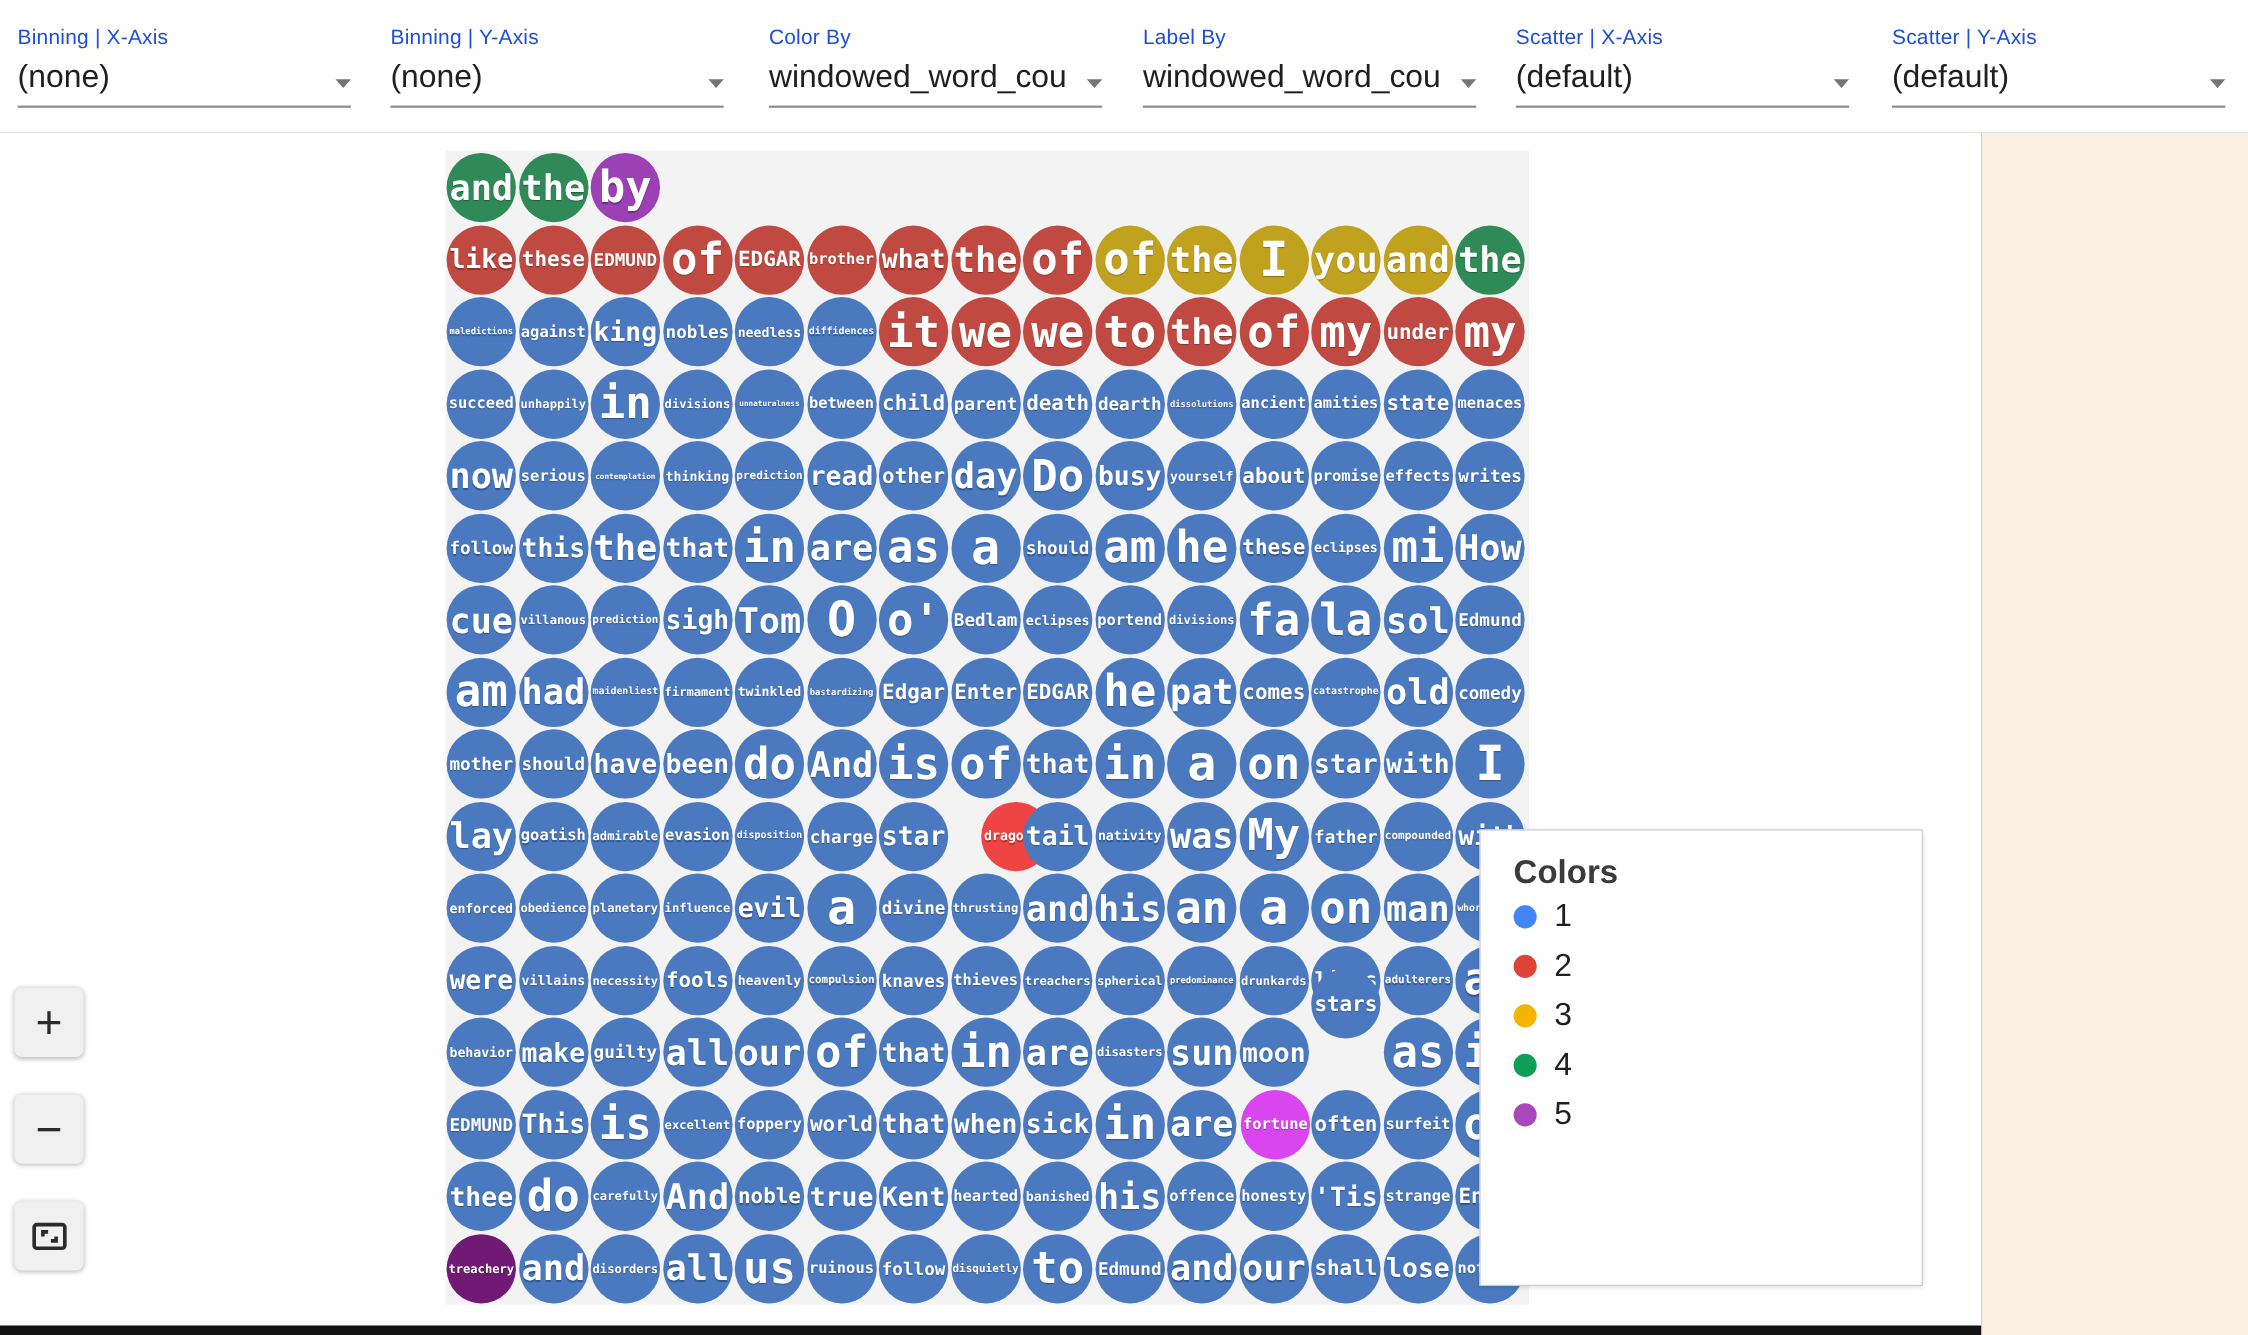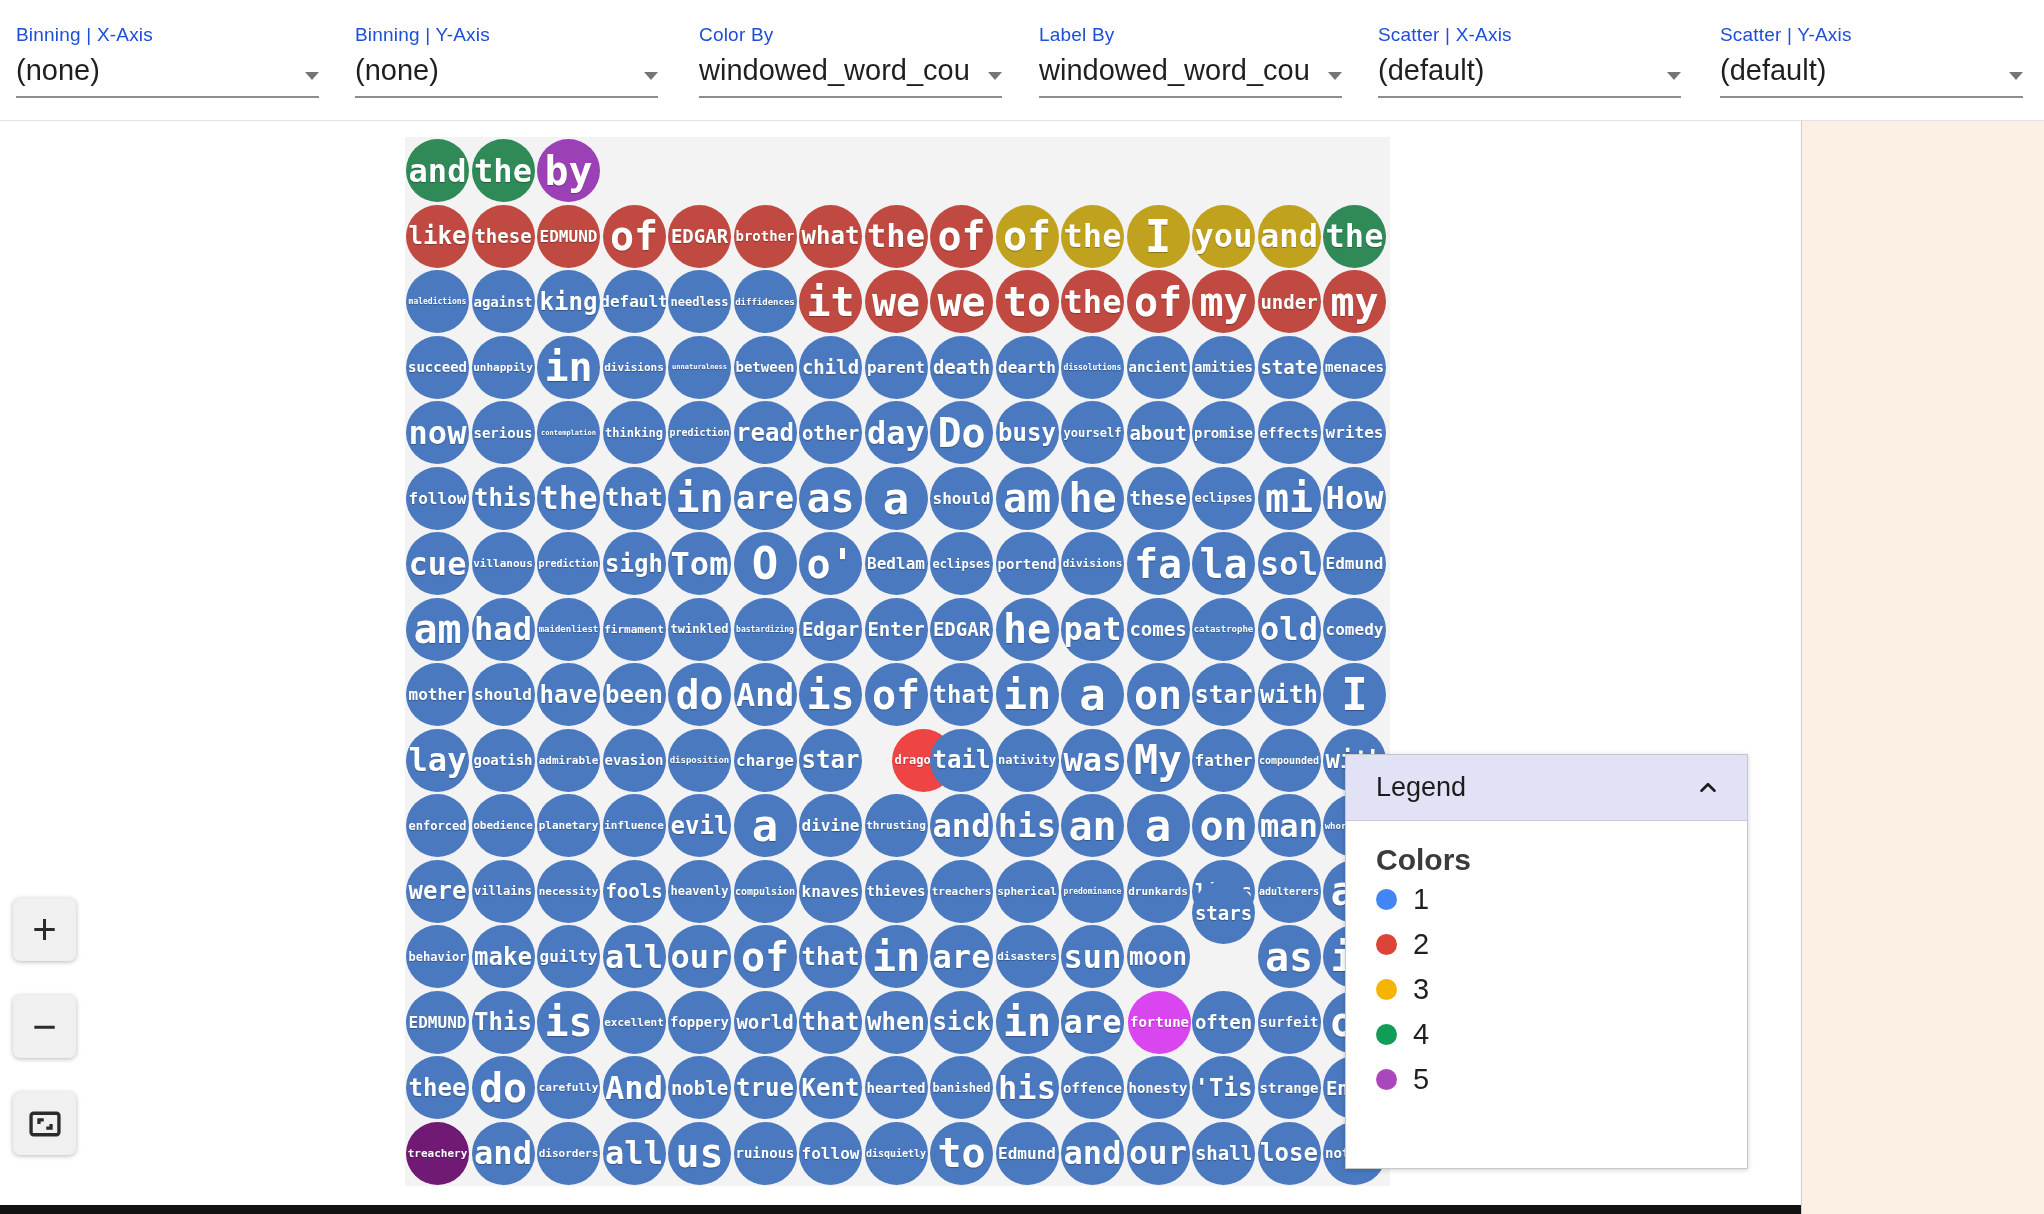--- a/index.html
+++ b/index.html
@@ -125,21 +125,21 @@
       <div class="bubble" style="left: 525px; top: 67.5px; background: rgb(192, 74, 65); font-size: 40px;">of</div>
       <div class="bubble" style="left: 590.5px; top: 67.5px; background: rgb(192, 162, 31); font-size: 40px;">of</div>
       <div class="bubble" style="left: 656px; top: 67.5px; background: rgb(192, 162, 31); font-size: 32px;">the</div>
       <div class="bubble" style="left: 721.5px; top: 67.5px; background: rgb(192, 162, 31); font-size: 44px;">I</div>
       <div class="bubble" style="left: 787px; top: 67.5px; background: rgb(192, 162, 31); font-size: 32px;">you</div>
       <div class="bubble" style="left: 852.5px; top: 67.5px; background: rgb(192, 162, 31); font-size: 32px;">and</div>
       <div class="bubble" style="left: 918px; top: 67.5px; background: rgb(47, 138, 87); font-size: 32px;">the</div>
       <div class="bubble" style="left: 1px; top: 133px; background: rgb(74, 121, 191); font-size: 8px;">maledictions</div>
       <div class="bubble" style="left: 66.5px; top: 133px; background: rgb(74, 121, 191); font-size: 14px;">against</div>
       <div class="bubble" style="left: 132px; top: 133px; background: rgb(74, 121, 191); font-size: 24px;">king</div>
-      <div class="bubble" style="left: 197.5px; top: 133px; background: rgb(74, 121, 191); font-size: 16px;">default</div>
+      <div class="bubble" style="left: 197.5px; top: 133px; background: rgb(74, 121, 191); font-size: 16px;">nobles</div>
       <div class="bubble" style="left: 263px; top: 133px; background: rgb(74, 121, 191); font-size: 12px;">needless</div>
       <div class="bubble" style="left: 328.5px; top: 133px; background: rgb(74, 121, 191); font-size: 9px;">diffidences</div>
       <div class="bubble" style="left: 394px; top: 133px; background: rgb(192, 74, 65); font-size: 40px;">it</div>
       <div class="bubble" style="left: 459.5px; top: 133px; background: rgb(192, 74, 65); font-size: 40px;">we</div>
       <div class="bubble" style="left: 525px; top: 133px; background: rgb(192, 74, 65); font-size: 40px;">we</div>
       <div class="bubble" style="left: 590.5px; top: 133px; background: rgb(192, 74, 65); font-size: 40px;">to</div>
       <div class="bubble" style="left: 656px; top: 133px; background: rgb(192, 74, 65); font-size: 32px;">the</div>
       <div class="bubble" style="left: 721.5px; top: 133px; background: rgb(192, 74, 65); font-size: 40px;">of</div>
       <div class="bubble" style="left: 787px; top: 133px; background: rgb(192, 74, 65); font-size: 40px;">my</div>
       <div class="bubble" style="left: 852.5px; top: 133px; background: rgb(192, 74, 65); font-size: 19px;">under</div>
@@ -349,26 +349,20 @@
   </div>
   <div class="zoom-btn zoom-fit">
     <svg width="38" height="38" viewBox="0 0 24 24" fill="none" stroke="#2b2b2b" stroke-width="2.1">
       <rect x="3.2" y="5.2" width="17.6" height="13.6" rx="1.6"></rect>
       <path d="M8.2 12 V9.4 H11.2"></path>
       <path d="M15.8 12 V14.6 H12.8"></path>
     </svg>
   </div>
 
   <aside class="legend">
-    <div class="legend-header">
-      <span class="legend-title">Legend</span>
-      <svg width="26" height="26" viewBox="0 0 24 24" fill="none" stroke="#1c1c1c" stroke-width="2.4" stroke-linecap="round" stroke-linejoin="round">
-        <polyline points="6,14.5 12,8.5 18,14.5"></polyline>
-      </svg>
-    </div>
     <div class="legend-body">
       <div class="legend-section">Colors</div>
       <div class="legend-item">
         <span class="legend-dot" style="background: rgb(66, 133, 244);"></span>
         <span class="legend-item-label">1</span>
       </div>
       <div class="legend-item">
         <span class="legend-dot" style="background: rgb(219, 68, 55);"></span>
         <span class="legend-item-label">2</span>
       </div>

